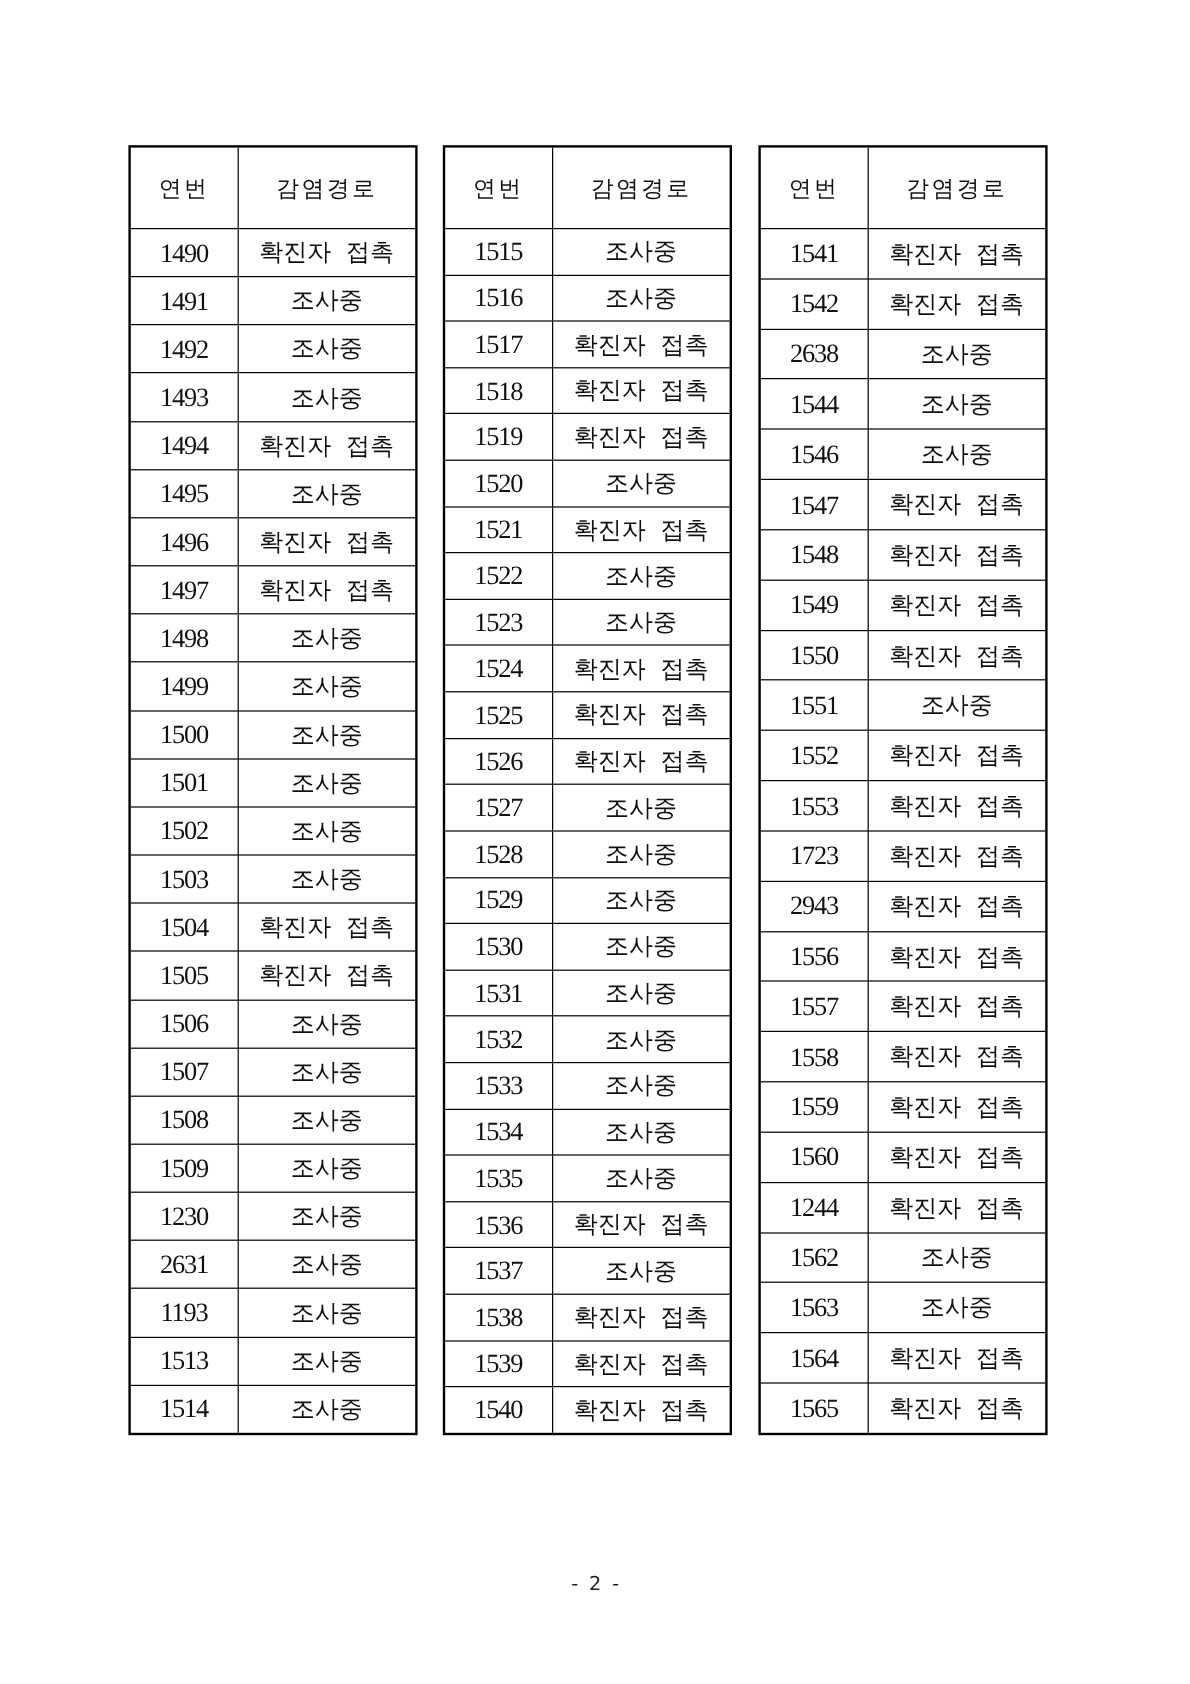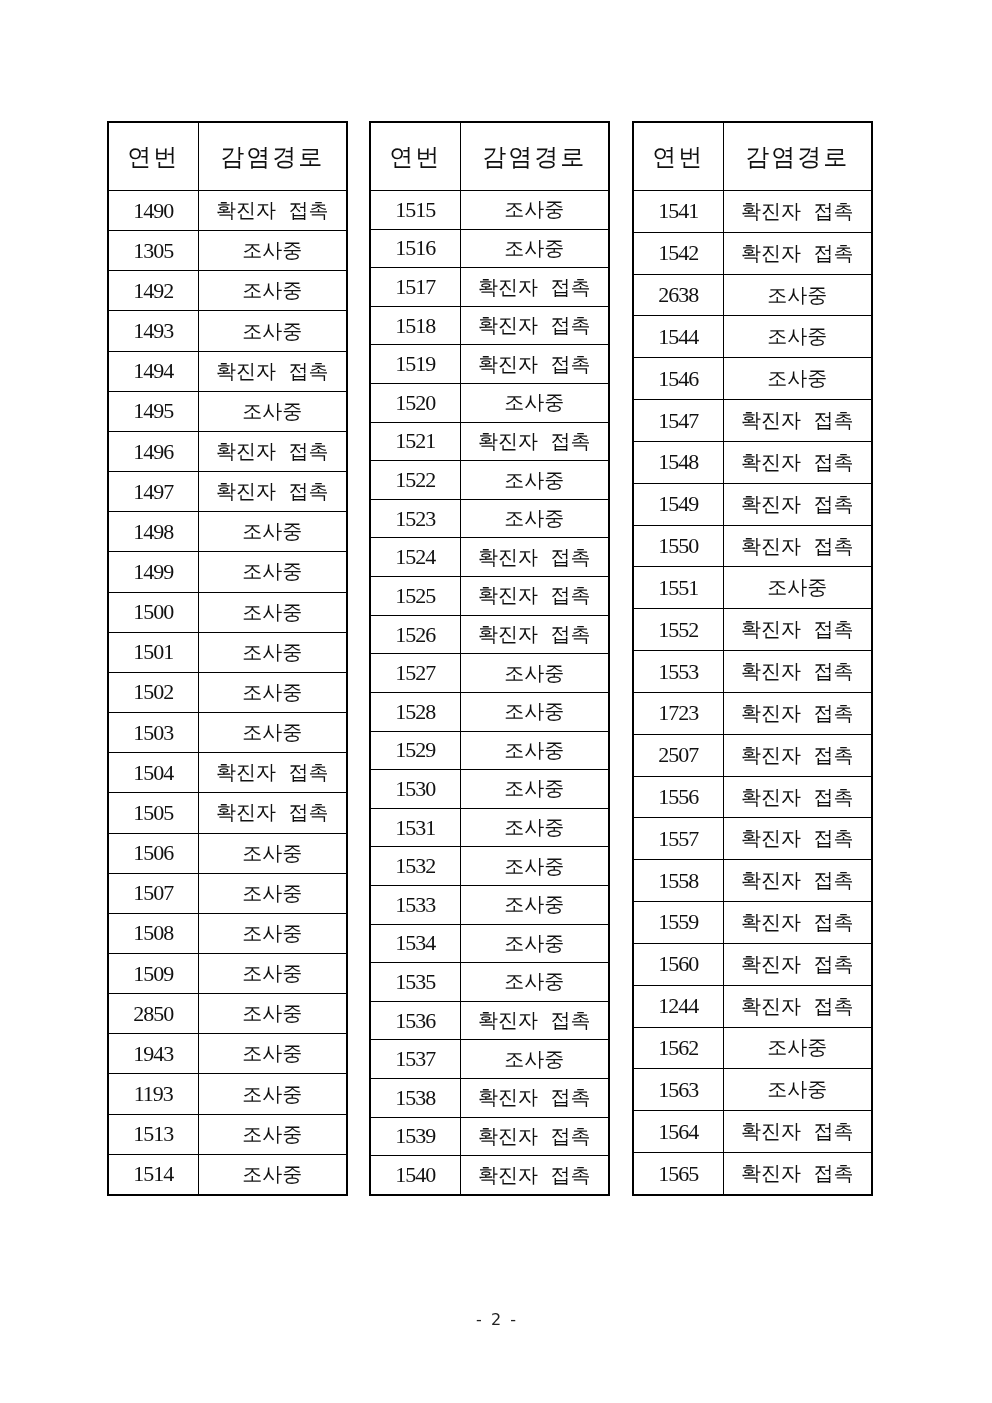--- a/index.html
+++ b/index.html
@@ -7,21 +7,21 @@
          font-family: "DejaVu Serif", "Liberation Serif", serif; color: #111; }
   .tbl { position: absolute; top: 121px; width: 241px; height: 1075px;
          border: 2px solid #000; box-sizing: border-box; border-collapse: collapse; }
   .tbl table { width: 100%; height: 100%; border-collapse: collapse; table-layout: fixed; }
   .tbl td, .tbl th { border: 1px solid #000; text-align: center; padding: 0;
                      font-weight: normal; white-space: nowrap; }
   .tbl tr:first-child th { border-top: none; }
   .tbl tr td:first-child, .tbl tr th:first-child { border-left: none; }
   .tbl tr td:last-child, .tbl tr th:last-child { border-right: none; }
   .tbl tr:last-child td { border-bottom: none; }
-  .tbl th { height: 67px; font-size: 24px; letter-spacing: 2px; }
+  .tbl th { height: 67px; font-size: 19px; letter-spacing: 2px; }
   .tbl td { font-size: 19.5px; }
   .tbl td.num { font-family: "Liberation Serif", "DejaVu Serif", serif; font-size: 22px; letter-spacing: -1px; }
   .tbl td.route { font-size: 20px; word-spacing: 6px; }
   .col1 { width: 89px; }
   #t1 { left: 107px; }
   #t2 { left: 369px; }
   #t3 { left: 632px; }
   .pageno { position: absolute; top: 1310px; left: 0; width: 992px; text-align: center;
             font-family: "DejaVu Sans", sans-serif; font-size: 16px; color: #222; word-spacing: 4px; }
 </style>
@@ -39,21 +39,21 @@
         <th>연번</th>
         <th>감염경로</th>
       </tr>
     </thead>
     <tbody>
         <tr>
           <td class="num">1490</td>
           <td class="route">확진자 접촉</td>
         </tr>
         <tr>
-          <td class="num">1305</td>
+          <td class="num">1491</td>
           <td class="route">조사중</td>
         </tr>
         <tr>
           <td class="num">1492</td>
           <td class="route">조사중</td>
         </tr>
         <tr>
           <td class="num">1493</td>
           <td class="route">조사중</td>
         </tr>
@@ -115,25 +115,25 @@
         </tr>
         <tr>
           <td class="num">1508</td>
           <td class="route">조사중</td>
         </tr>
         <tr>
           <td class="num">1509</td>
           <td class="route">조사중</td>
         </tr>
         <tr>
-          <td class="num">2850</td>
-          <td class="route">조사중</td>
-        </tr>
-        <tr>
-          <td class="num">1943</td>
+          <td class="num">1230</td>
+          <td class="route">조사중</td>
+        </tr>
+        <tr>
+          <td class="num">2631</td>
           <td class="route">조사중</td>
         </tr>
         <tr>
           <td class="num">1193</td>
           <td class="route">조사중</td>
         </tr>
         <tr>
           <td class="num">1513</td>
           <td class="route">조사중</td>
         </tr>
@@ -325,21 +325,21 @@
         </tr>
         <tr>
           <td class="num">1553</td>
           <td class="route">확진자 접촉</td>
         </tr>
         <tr>
           <td class="num">1723</td>
           <td class="route">확진자 접촉</td>
         </tr>
         <tr>
-          <td class="num">2507</td>
+          <td class="num">2943</td>
           <td class="route">확진자 접촉</td>
         </tr>
         <tr>
           <td class="num">1556</td>
           <td class="route">확진자 접촉</td>
         </tr>
         <tr>
           <td class="num">1557</td>
           <td class="route">확진자 접촉</td>
         </tr>

